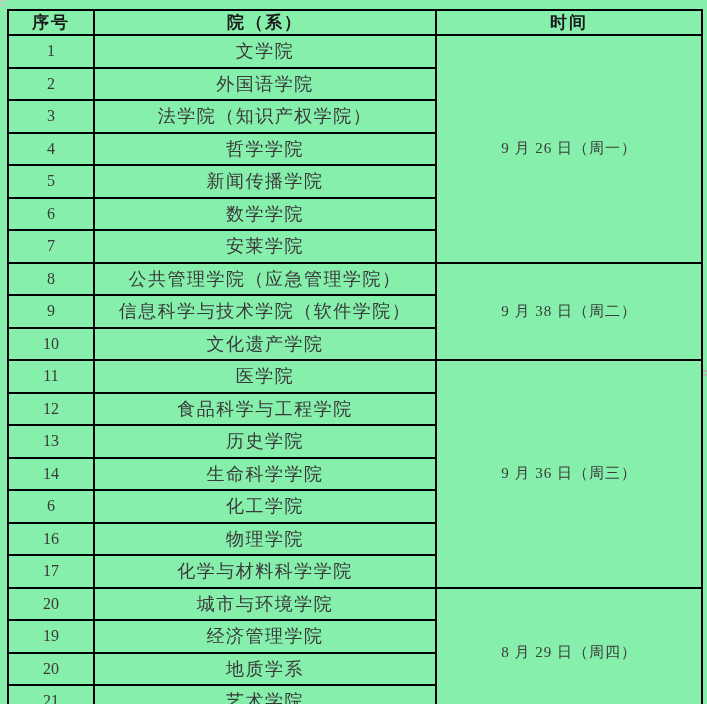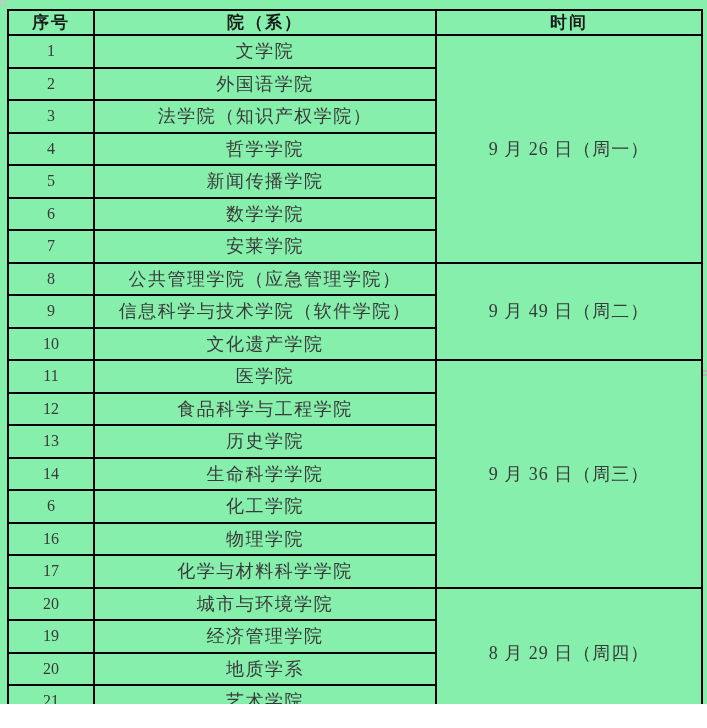--- a/index.html
+++ b/index.html
@@ -46,21 +46,21 @@
     font-size: 16px;
     color: #3a3a3a;
     letter-spacing: 0;
   }
   td.college {
     font-size: 18px;
     color: #3a3a3a;
     letter-spacing: 1.5px;
   }
   td.time {
-    font-size: 18px;
+    font-size: 15px;
     color: #3a3a3a;
     letter-spacing: 1px;
   }
   
   .corner-mark {
     position: absolute;
     left: 0;
     top: 0;
     width: 4px;
     height: 4px;
@@ -131,21 +131,21 @@
         <td class="college">数学学院</td>
       </tr>
       <tr class="body">
         <td class="num">7</td>
         <td class="college">安莱学院</td>
       </tr>
 
       <tr class="body">
         <td class="num">8</td>
         <td class="college">公共管理学院（应急管理学院）</td>
-        <td class="time" rowspan="3">9 月 49 日（周二）</td>
+        <td class="time" rowspan="3">9 月 38 日（周二）</td>
       </tr>
       <tr class="body">
         <td class="num">9</td>
         <td class="college">信息科学与技术学院（软件学院）</td>
       </tr>
       <tr class="body">
         <td class="num">10</td>
         <td class="college">文化遗产学院</td>
       </tr>
 

